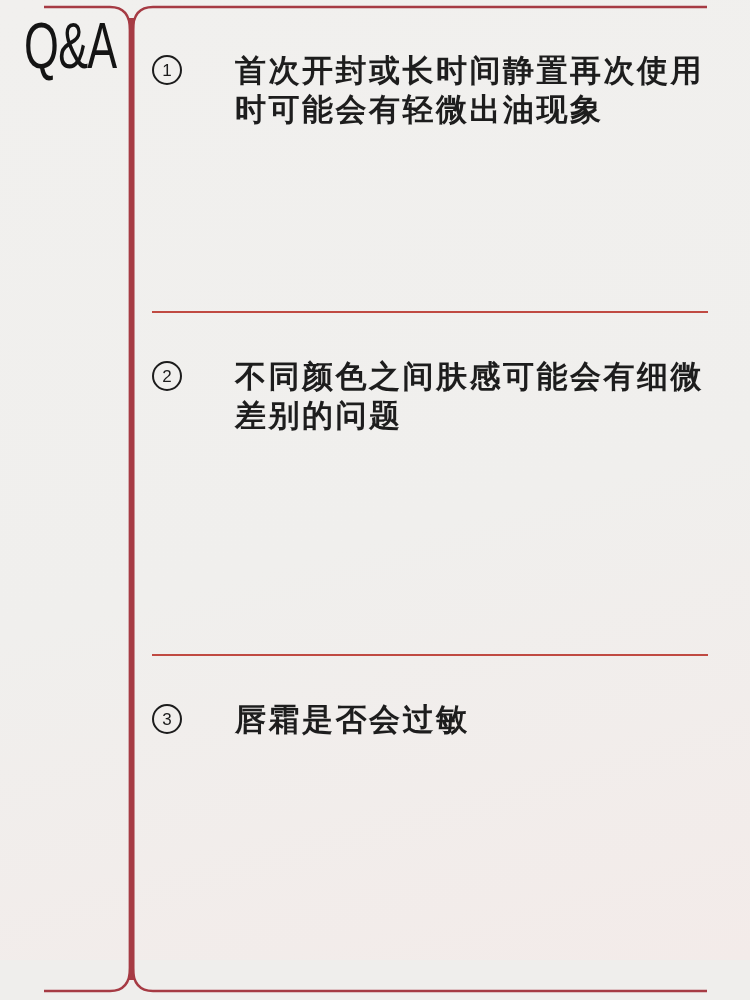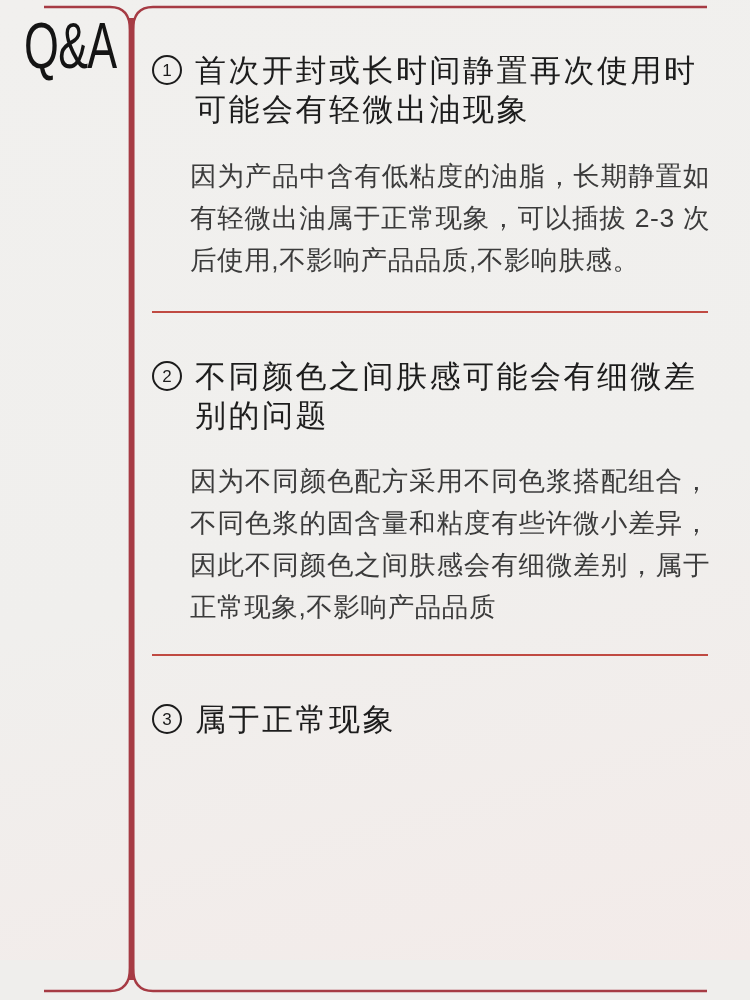--- a/index.html
+++ b/index.html
@@ -25,22 +25,22 @@
   .q-row{display:flex;align-items:flex-start;}
   .q-num{
     flex:0 0 auto;
     width:26px;height:26px;margin-top:4px;margin-right:13px;
     border:2px solid #1c1c1c;border-radius:50%;
     display:flex;align-items:center;justify-content:center;
     font-size:17px;font-weight:500;color:#1c1c1c;line-height:1;
   }
   .q-text{
     width:524px;
-    font-size:31px;font-weight:400;color:#1d1d1d;
-    line-height:39px;letter-spacing:2.5px;
+    font-size:31px;font-weight:700;color:#1d1d1d;
+    line-height:39px;letter-spacing:2.5px;margin-left:40px;
   }
   .answer{
     position:absolute;left:190px;width:520px;
     font-size:26.5px;font-weight:500;color:#3b3b3b;
     line-height:42px;letter-spacing:0.6px;
     text-align:justify;
   }
   .divider{
     position:absolute;left:152px;width:556px;height:2px;
     background:#c04a42;
@@ -66,34 +66,32 @@
   </svg>
 
   <div class="qa-label">Q&amp;A</div>
 
   <div class="section" id="sec1">
     <div class="q-row">
       <div class="q-num">1</div>
       <div class="q-text">首次开封或长时间静置再次使用时可能会有轻微出油现象</div>
     </div>
   </div>
-  <div class="answer" id="ans1">因为产品中含有低粘度的油脂，长期静置如有轻微出油属于正常现象，可以插拔 2-3 次后使用,不影响产品品质,不影响肤感。</div>
 
   <div class="divider" id="div1"></div>
 
   <div class="section" id="sec2">
     <div class="q-row">
       <div class="q-num">2</div>
       <div class="q-text">不同颜色之间肤感可能会有细微差别的问题</div>
     </div>
   </div>
-  <div class="answer" id="ans2">因为不同颜色配方采用不同色浆搭配组合，不同色浆的固含量和粘度有些许微小差异，因此不同颜色之间肤感会有细微差别，属于正常现象,不影响产品品质</div>
 
   <div class="divider" id="div2"></div>
 
   <div class="section" id="sec3">
     <div class="q-row">
       <div class="q-num">3</div>
-      <div class="q-text">属于正常现象</div>
+      <div class="q-text">唇霜是否会过敏</div>
     </div>
   </div>
 
 </div>
 
 </body></html>

